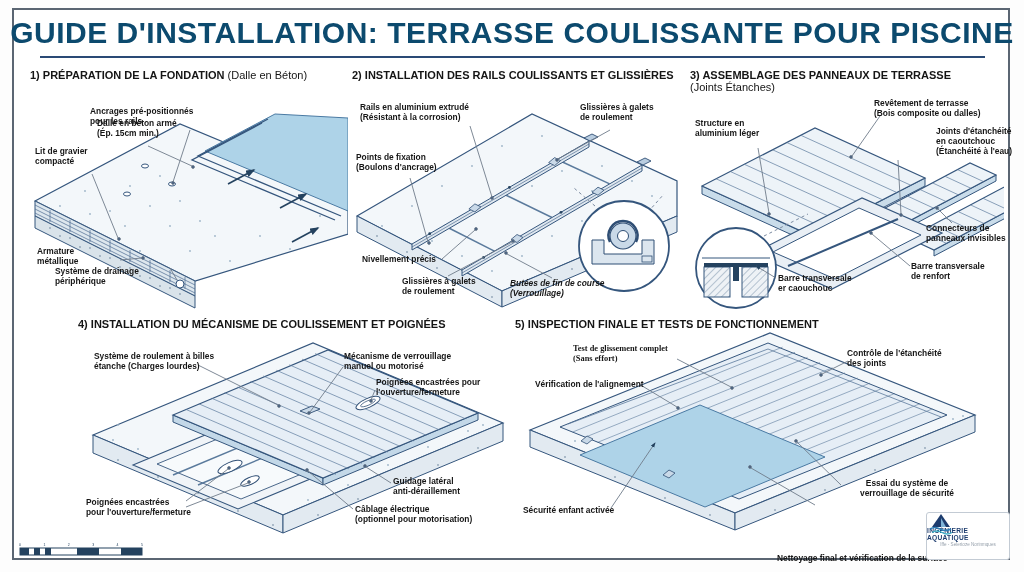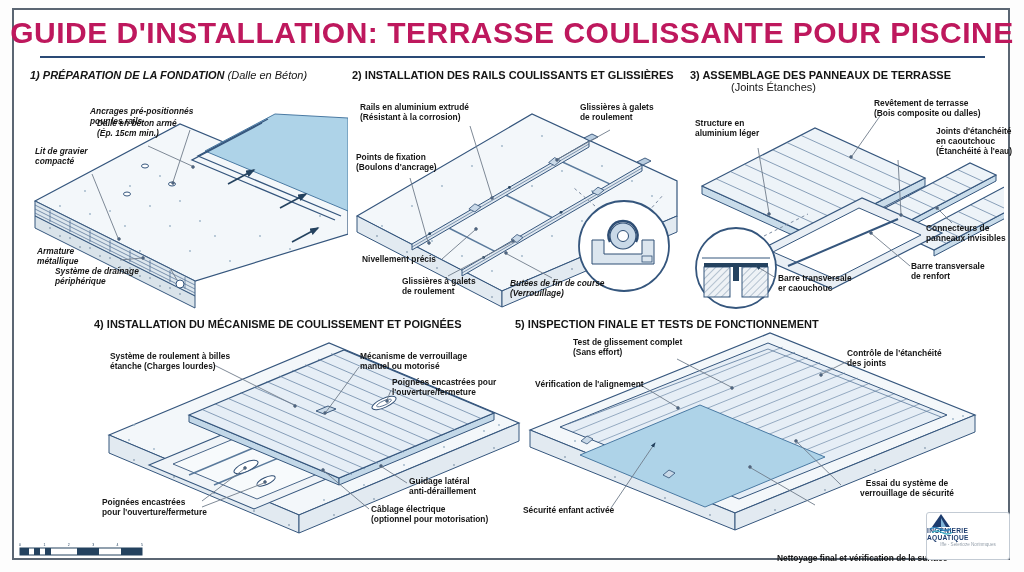--- a/index.html
+++ b/index.html
@@ -1,43 +1,43 @@
 <!DOCTYPE html>
 <html><head>
 <meta charset="utf-8">
 <style>
   html,body{margin:0;padding:0;background:#ffffff;}
   #canvas{position:relative;width:1024px;height:572px;background:#fdfdfd;overflow:hidden;
           font-family:"Liberation Sans","DejaVu Sans",sans-serif;}
   .frame{position:absolute;left:12px;top:8px;width:998px;height:552px;border:2px solid #5b6673;background:#ffffff;box-sizing:border-box;}
   .title{position:absolute;left:0;top:16px;width:1024px;text-align:center;font-size:30px;font-weight:bold;
-         color:#be185d;letter-spacing:.5px;white-space:nowrap;}
+         color:#0c4a6e;letter-spacing:.5px;white-space:nowrap;}
   .title-rule{position:absolute;left:40px;top:56px;width:945px;height:2px;background:#2a4a75;}
   .sec{position:absolute;}
   .sh{position:absolute;left:0;top:3px;font-size:11px;font-weight:bold;color:#151515;white-space:nowrap;}
   .sh .note{font-weight:400;}
-  .sh .note-block{display:block;font-weight:400;margin-left:41px;}
+  .sh .note-block{display:block;font-weight:400;}
   .lbl{position:absolute;font-size:8.4px;font-weight:bold;line-height:1.2;color:#161616;white-space:pre-line;}
   .c{}
   svg{position:absolute;left:0;top:0;}
   .scalebar{position:absolute;left:18px;top:542px;width:126px;height:16px;}
   .logo{position:absolute;left:926px;top:512px;width:82px;height:46px;border:1px solid #c3cbd4;border-radius:3px;
         background:#fff;display:flex;flex-direction:column;align-items:center;justify-content:center;}
   .brand{font-size:6.6px;font-weight:bold;color:#1d3c6e;letter-spacing:.3px;margin-top:1px;}
   .tagline{font-size:4.6px;color:#97a1ac;margin-top:1px;}
 </style>
 </head>
 <body>
 
 <div id="canvas">
   <div class="frame"></div>
   <div class="title">GUIDE D'INSTALLATION: TERRASSE COULISSANTE POUR PISCINE</div>
   <div class="title-rule"></div>
 
-  <div class="sec" style="left:30px;top:66px;width:318px;height:246px;font-style:italic;">
+  <div class="sec" style="left:30px;top:66px;width:318px;height:246px;">
     <svg width="318" height="246" viewBox="0 0 318 246">
       <defs>
         <marker id="ah1" markerWidth="7" markerHeight="5" refX="5" refY="2.2" orient="auto">
           <path d="M0,0 L6,2.2 L0,4.4 Z" fill="#24425f"></path>
         </marker>
       </defs>
 
       <polygon points="5,135 150,58 318,128 318,168 165,215" fill="#f3f7fa" stroke="#35567d" stroke-width="1.2"></polygon>
       <g fill="#9db3c6">
         <circle cx="30" cy="140" r="0.9"></circle>
@@ -349,21 +349,21 @@
 en caoutchouc
 (Étanchéité à l'eau)</div>
     <div class="lbl" style="left:236px;top:157px;width:105px;">Connecteurs de
 panneaux invisibles</div>
     <div class="lbl" style="left:221px;top:195px;width:100px;">Barre transversale
 de renfort</div>
     <div class="lbl" style="left:88px;top:207px;width:110px;">Barre transversale
 er caouchouc</div>
   </div>
 
-  <div class="sec" style="left:78px;top:315px;width:432px;height:222px;margin-left:16px;">
+  <div class="sec" style="left:78px;top:315px;width:432px;height:222px;">
     <svg width="432" height="222" viewBox="0 0 432 222">
 
       <polygon points="15,120 235,28 425,108 205,200" fill="#f3f7fa" stroke="#35567d" stroke-width="1.2"></polygon>
       <g fill="#9db3c6">
         <circle cx="35" cy="125" r="0.9"></circle>
           <circle cx="60" cy="134" r="0.9"></circle>
           <circle cx="90" cy="148" r="0.9"></circle>
         <circle cx="120" cy="160" r="0.9"></circle>
           <circle cx="150" cy="172" r="0.9"></circle>
           <circle cx="40" cy="110" r="0.9"></circle>
@@ -523,21 +523,21 @@
         <line x1="96" y1="193" x2="140" y2="128" marker-end="url(#ah5)"></line>
         <line x1="326" y1="170" x2="282" y2="127"></line>
           <circle cx="281" cy="126" r="1.4"></circle>
         <line x1="300" y1="190" x2="236" y2="153"></line>
           <circle cx="235" cy="152" r="1.4"></circle>
       </g>
     </svg>
     <div class="sh">
       <span>5) INSPECTION FINALE ET TESTS DE FONCTIONNEMENT</span>
     </div>
-    <div class="lbl" style="left:58px;top:22px;width:150px;">Test de glissement complet
+    <div class="lbl" style="left:58px;top:29px;width:150px;font-family:Liberation Serif, serif;">Test de glissement complet
 (Sans effort)</div>
     <div class="lbl" style="left:332px;top:33px;width:128px;">Contrôle de l'étanchéité
 des joints</div>
     <div class="lbl" style="left:20px;top:64px;width:160px;">Vérification de l'alignement</div>
     <div class="lbl" style="left:8px;top:190px;width:130px;">Sécurité enfant activée</div>
     <div class="lbl" style="left:328px;top:163px;width:128px;text-align:center;">Essai du système de
 verrouillage de sécurité</div>
     <div class="lbl" style="left:262px;top:190px;width:215px;margin-top:48px;">Nettoyage final et vérification de la surface</div>
   </div>
 

